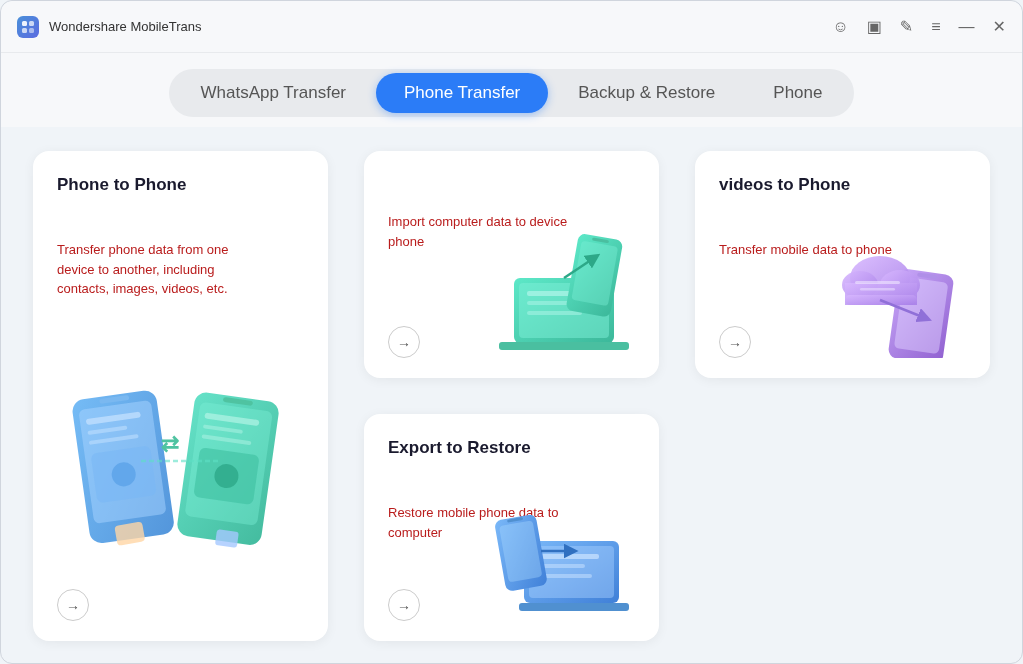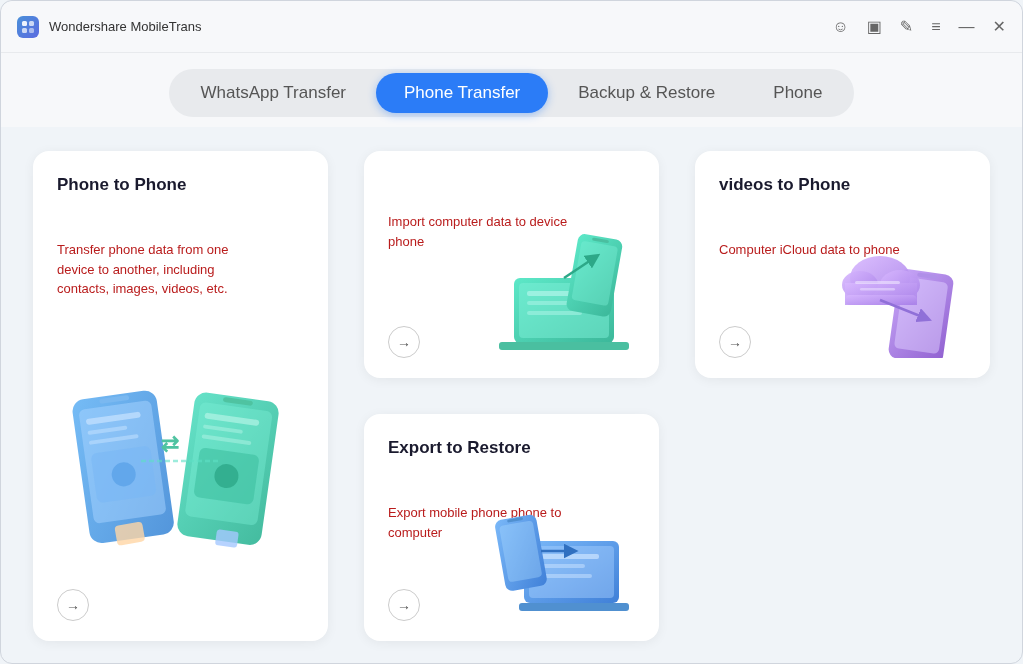--- a/index.html
+++ b/index.html
@@ -299,21 +299,21 @@
             <path d="M0,0 L6,3 L0,6 Z" fill="#2da888"></path>
           </marker>
         </defs>
       </svg>
     </div>
     <div class="card-arrow">→</div>
   </div>
 
   <div class="card">
     <div class="card-title">videos to Phone</div>
-    <div class="card-desc">Computer iCloud data to phone</div>
+    <div class="card-desc">Transfer mobile data to phone</div>
     <div class="illus-icloud">
       <svg width="150" height="130" viewBox="0 0 150 130">
 
         <g transform="translate(70, 40) rotate(8)">
           <rect x="0" y="0" width="55" height="90" rx="9" fill="url(#purpleGrad)"></rect>
           <rect x="5" y="8" width="45" height="72" rx="5" fill="#e0d0ff" opacity="0.5"></rect>
           <rect x="18" y="2" width="20" height="4" rx="2" fill="#b090e8"></rect>
         </g>
 
         <g transform="translate(5, 5)">
@@ -341,21 +341,21 @@
             <path d="M0,0 L6,3 L0,6 Z" fill="#9070d8"></path>
           </marker>
         </defs>
       </svg>
     </div>
     <div class="card-arrow">→</div>
   </div>
 
   <div class="card">
     <div class="card-title">Export to Restore</div>
-    <div class="card-desc">Export mobile phone phone to computer</div>
+    <div class="card-desc">Restore mobile phone data to computer</div>
     <div class="illus-export">
       <svg width="160" height="130" viewBox="0 0 160 130">
 
         <g transform="translate(30, 25)">
           <rect x="5" y="25" width="95" height="62" rx="6" fill="url(#blueGrad2)"></rect>
           <rect x="10" y="30" width="85" height="52" rx="4" fill="#a8d0ff" opacity="0.45"></rect>
           <rect x="0" y="87" width="110" height="8" rx="3" fill="#5090d0"></rect>
 
           <rect x="18" y="38" width="62" height="5" rx="2" fill="#cce4ff" opacity="0.7"></rect>
           <rect x="18" y="48" width="48" height="4" rx="2" fill="#cce4ff" opacity="0.5"></rect>

